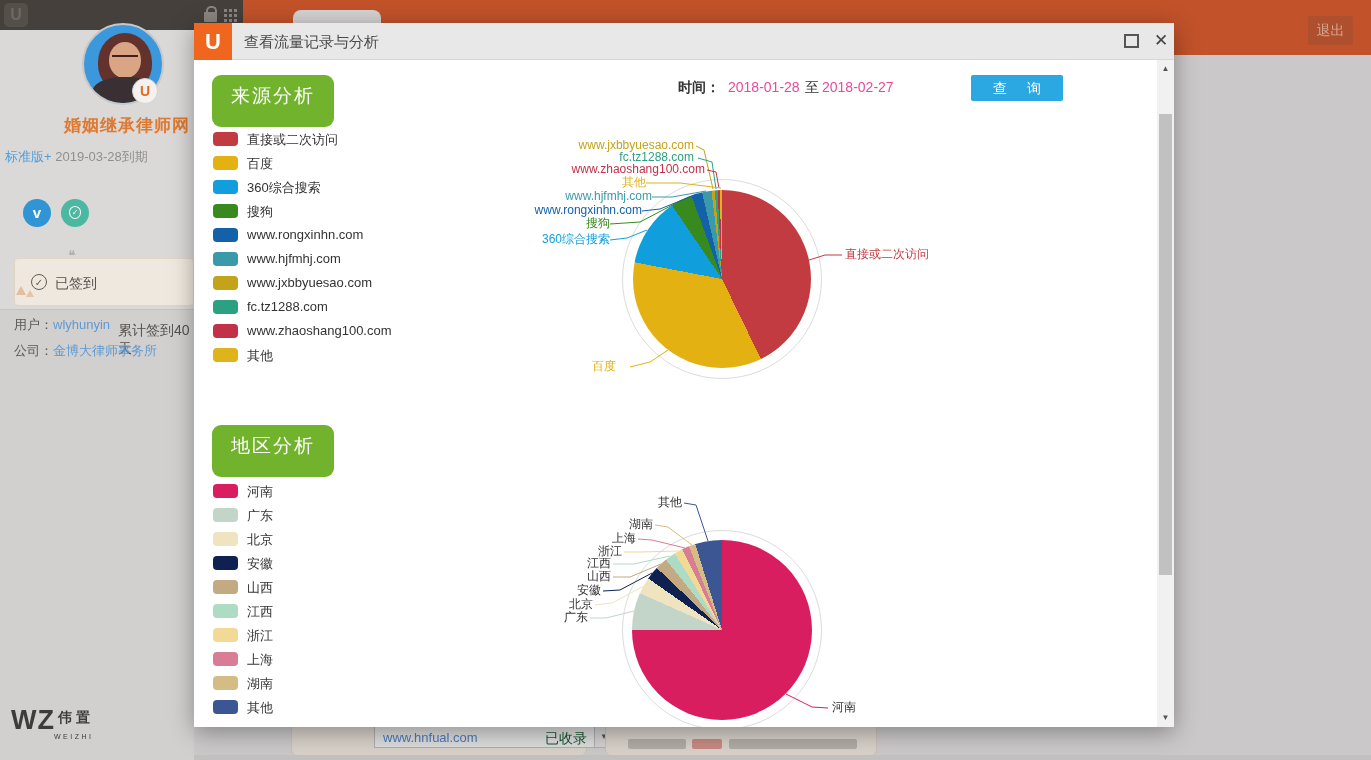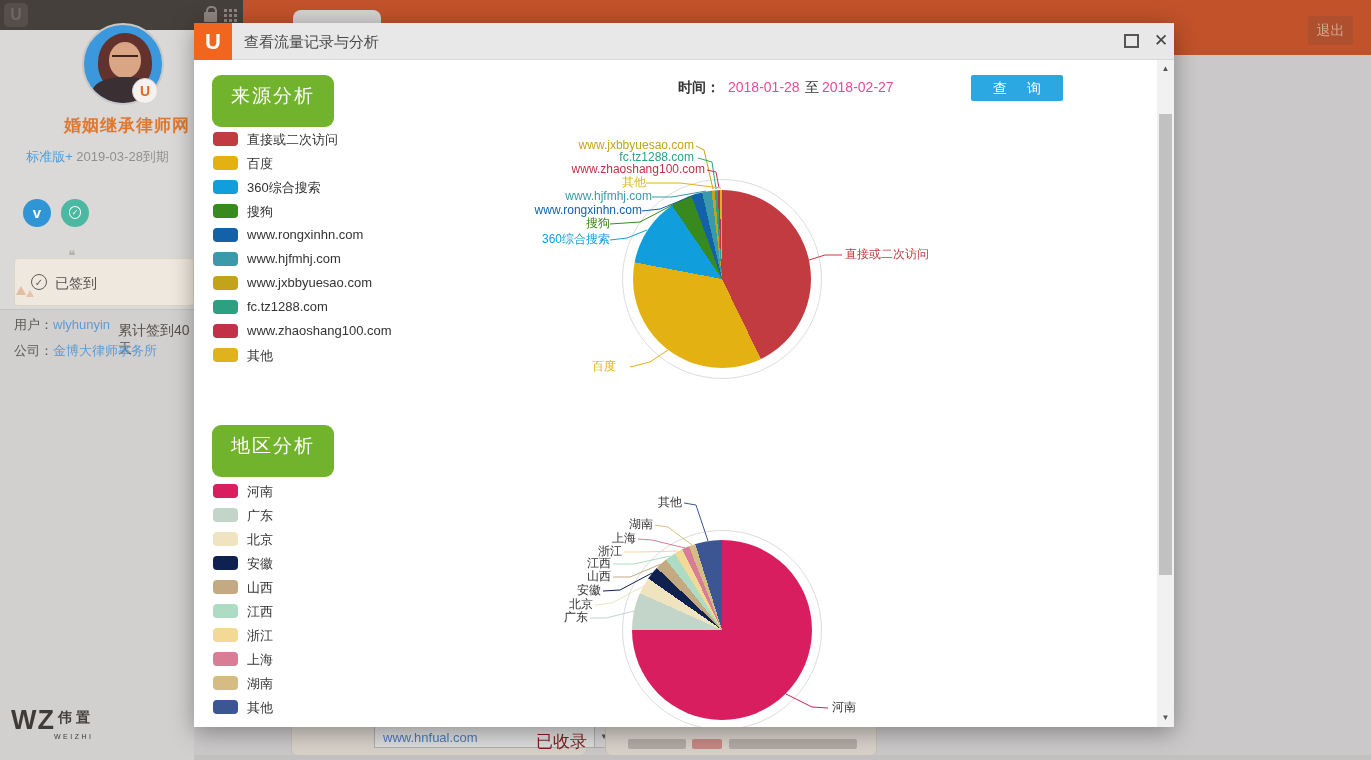--- a/index.html
+++ b/index.html
@@ -21,21 +21,21 @@
   
   .sidebar{left:0;top:30px;width:194px;height:730px;background:#d2d0cf;}
   .profile-card{left:0;top:0;width:194px;height:280px;background:#dbd9d8;border-bottom:1px solid #c6c4c3;}
   .avatar-ring{left:82px;top:-7px;width:82px;height:82px;border-radius:50%;background:#3b98dc;border:2px solid #c9c7c6;overflow:hidden;}
   .avatar-hair{position:absolute;left:14px;top:8px;width:54px;height:58px;background:#63322c;border-radius:50% 50% 45% 45%;}
   .avatar-face{position:absolute;left:25px;top:17px;width:32px;height:36px;background:#d9a584;border-radius:50% 50% 48% 48%;}
   .avatar-glasses{position:absolute;left:28px;top:30px;width:26px;height:6px;border-top:2px solid #402020;}
   .avatar-body{position:absolute;left:8px;top:52px;width:66px;height:34px;background:#3a2f33;border-radius:45% 45% 0 0;}
   .avatar-badge{left:132px;top:48px;width:26px;height:26px;background:#f4f2f1;border:1px solid #d9d2cc;border-radius:50%;color:#e8671f;font-weight:bold;font-size:14px;text-align:center;line-height:25px;}
   .site-name{left:5px;top:84px;width:185px;text-align:right;color:#df7930;font-size:17px;font-weight:bold;letter-spacing:1px;}
-  .plan-line{left:5px;top:118px;width:185px;text-align:center;font-size:13px;color:#918f8d;}
+  .plan-line{left:5px;top:118px;width:185px;text-align:left;font-size:13px;color:#918f8d;}
   .plan-link{color:#4f9ed9;}
   .badge-v{left:23px;top:169px;width:28px;height:28px;border-radius:50%;background:#3095d4;color:#fff;font-weight:bold;font-size:15px;text-align:center;line-height:27px;}
   .badge-shield{left:61px;top:169px;width:28px;height:28px;border-radius:50%;background:#4cb8a2;}
   .shield-shape{position:absolute;left:8px;top:7px;width:12px;height:13px;border:1.5px solid #fff;border-radius:6px 6px 50% 50%;color:#fff;font-size:8px;text-align:center;line-height:12px;}
   .signin-card{left:14px;top:228px;width:180px;height:48px;background:#efe8de;border:1px solid #e0d5c4;border-radius:4px;}
   .quote-deco{left:68px;top:217px;color:#b5b0aa;font-size:15px;letter-spacing:-2px;}
   .tree-deco1{left:16px;top:256px;width:0;height:0;border-left:5px solid transparent;border-right:5px solid transparent;border-bottom:9px solid #d89a6b;opacity:.55;}
   .tree-deco2{left:26px;top:260px;width:0;height:0;border-left:4px solid transparent;border-right:4px solid transparent;border-bottom:7px solid #d89a6b;opacity:.45;}
   .check-circle{position:absolute;left:16px;top:15px;width:16px;height:16px;border:1.6px solid #605b56;border-radius:50%;color:#605b56;font-size:10px;text-align:center;line-height:15px;}
   .signin-status{position:absolute;left:40px;top:16px;font-size:14px;color:#55504c;}
@@ -46,21 +46,21 @@
   .wz-block{left:11px;top:675px;width:140px;}
   .wz-main{font-size:27px;font-weight:bold;color:#3f3b39;letter-spacing:1px;display:inline-block;}
   .wz-cn{display:inline-block;vertical-align:top;margin-left:3px;font-size:14px;font-weight:bold;color:#3f3b39;letter-spacing:4px;margin-top:4px;}
   .wz-sub{font-size:7px;color:#3f3b39;letter-spacing:2.5px;margin-left:43px;margin-top:-3px;}
 
   
   .bg-card1{left:291px;top:688px;width:296px;height:68px;background:#d7d1c9;border:1px solid #c9beb2;border-radius:6px;}
   .bg-card2{left:605px;top:688px;width:272px;height:68px;background:#d7d1c9;border:1px solid #c9beb2;border-radius:6px;}
   .bg-select{left:330px;top:725px;width:240px;height:22px;background:#dcdcdc;border:1px solid #aeacac;margin-left:43px;}
   .bg-select-value{position:absolute;left:8px;top:3px;font-size:13px;color:#4a7ab8;}
-  .bg-select-status{position:absolute;right:26px;top:3px;font-size:17px;color:#7f1d1d;font-family:Liberation Serif, serif;}
+  .bg-select-status{position:absolute;right:26px;top:3px;font-size:14px;color:#14532d;font-family:Liberation Serif, serif;}
   .bg-select-arrow{position:absolute;right:0;top:0;width:19px;height:20px;background:#d2d0d0;border-left:1px solid #aeacac;font-size:8px;color:#555;text-align:center;line-height:20px;}
   .smudge{position:absolute;height:10px;border-radius:2px;opacity:.5;}
   .page-bottom-strip{left:194px;top:755px;width:1177px;height:5px;background:#c3c1c0;}
 
   
   .modal{left:194px;top:23px;width:980px;height:704px;box-shadow:0 5px 22px rgba(0,0,0,.35);}
   .modal-header{position:absolute;left:0;top:0;width:980px;height:37px;background:#e9e8e8;border-bottom:1px solid #d8d7d7;}
   .modal-logo{position:absolute;left:0;top:0;width:38px;height:37px;background:#f0661f;color:#fff;font-size:22px;font-weight:bold;text-align:center;line-height:37px;}
   .modal-title{position:absolute;left:50px;top:10px;font-size:15px;color:#4a4a4a;}
   .btn-max{position:absolute;left:930px;top:11px;width:15px;height:14px;border:2px solid #555;}

